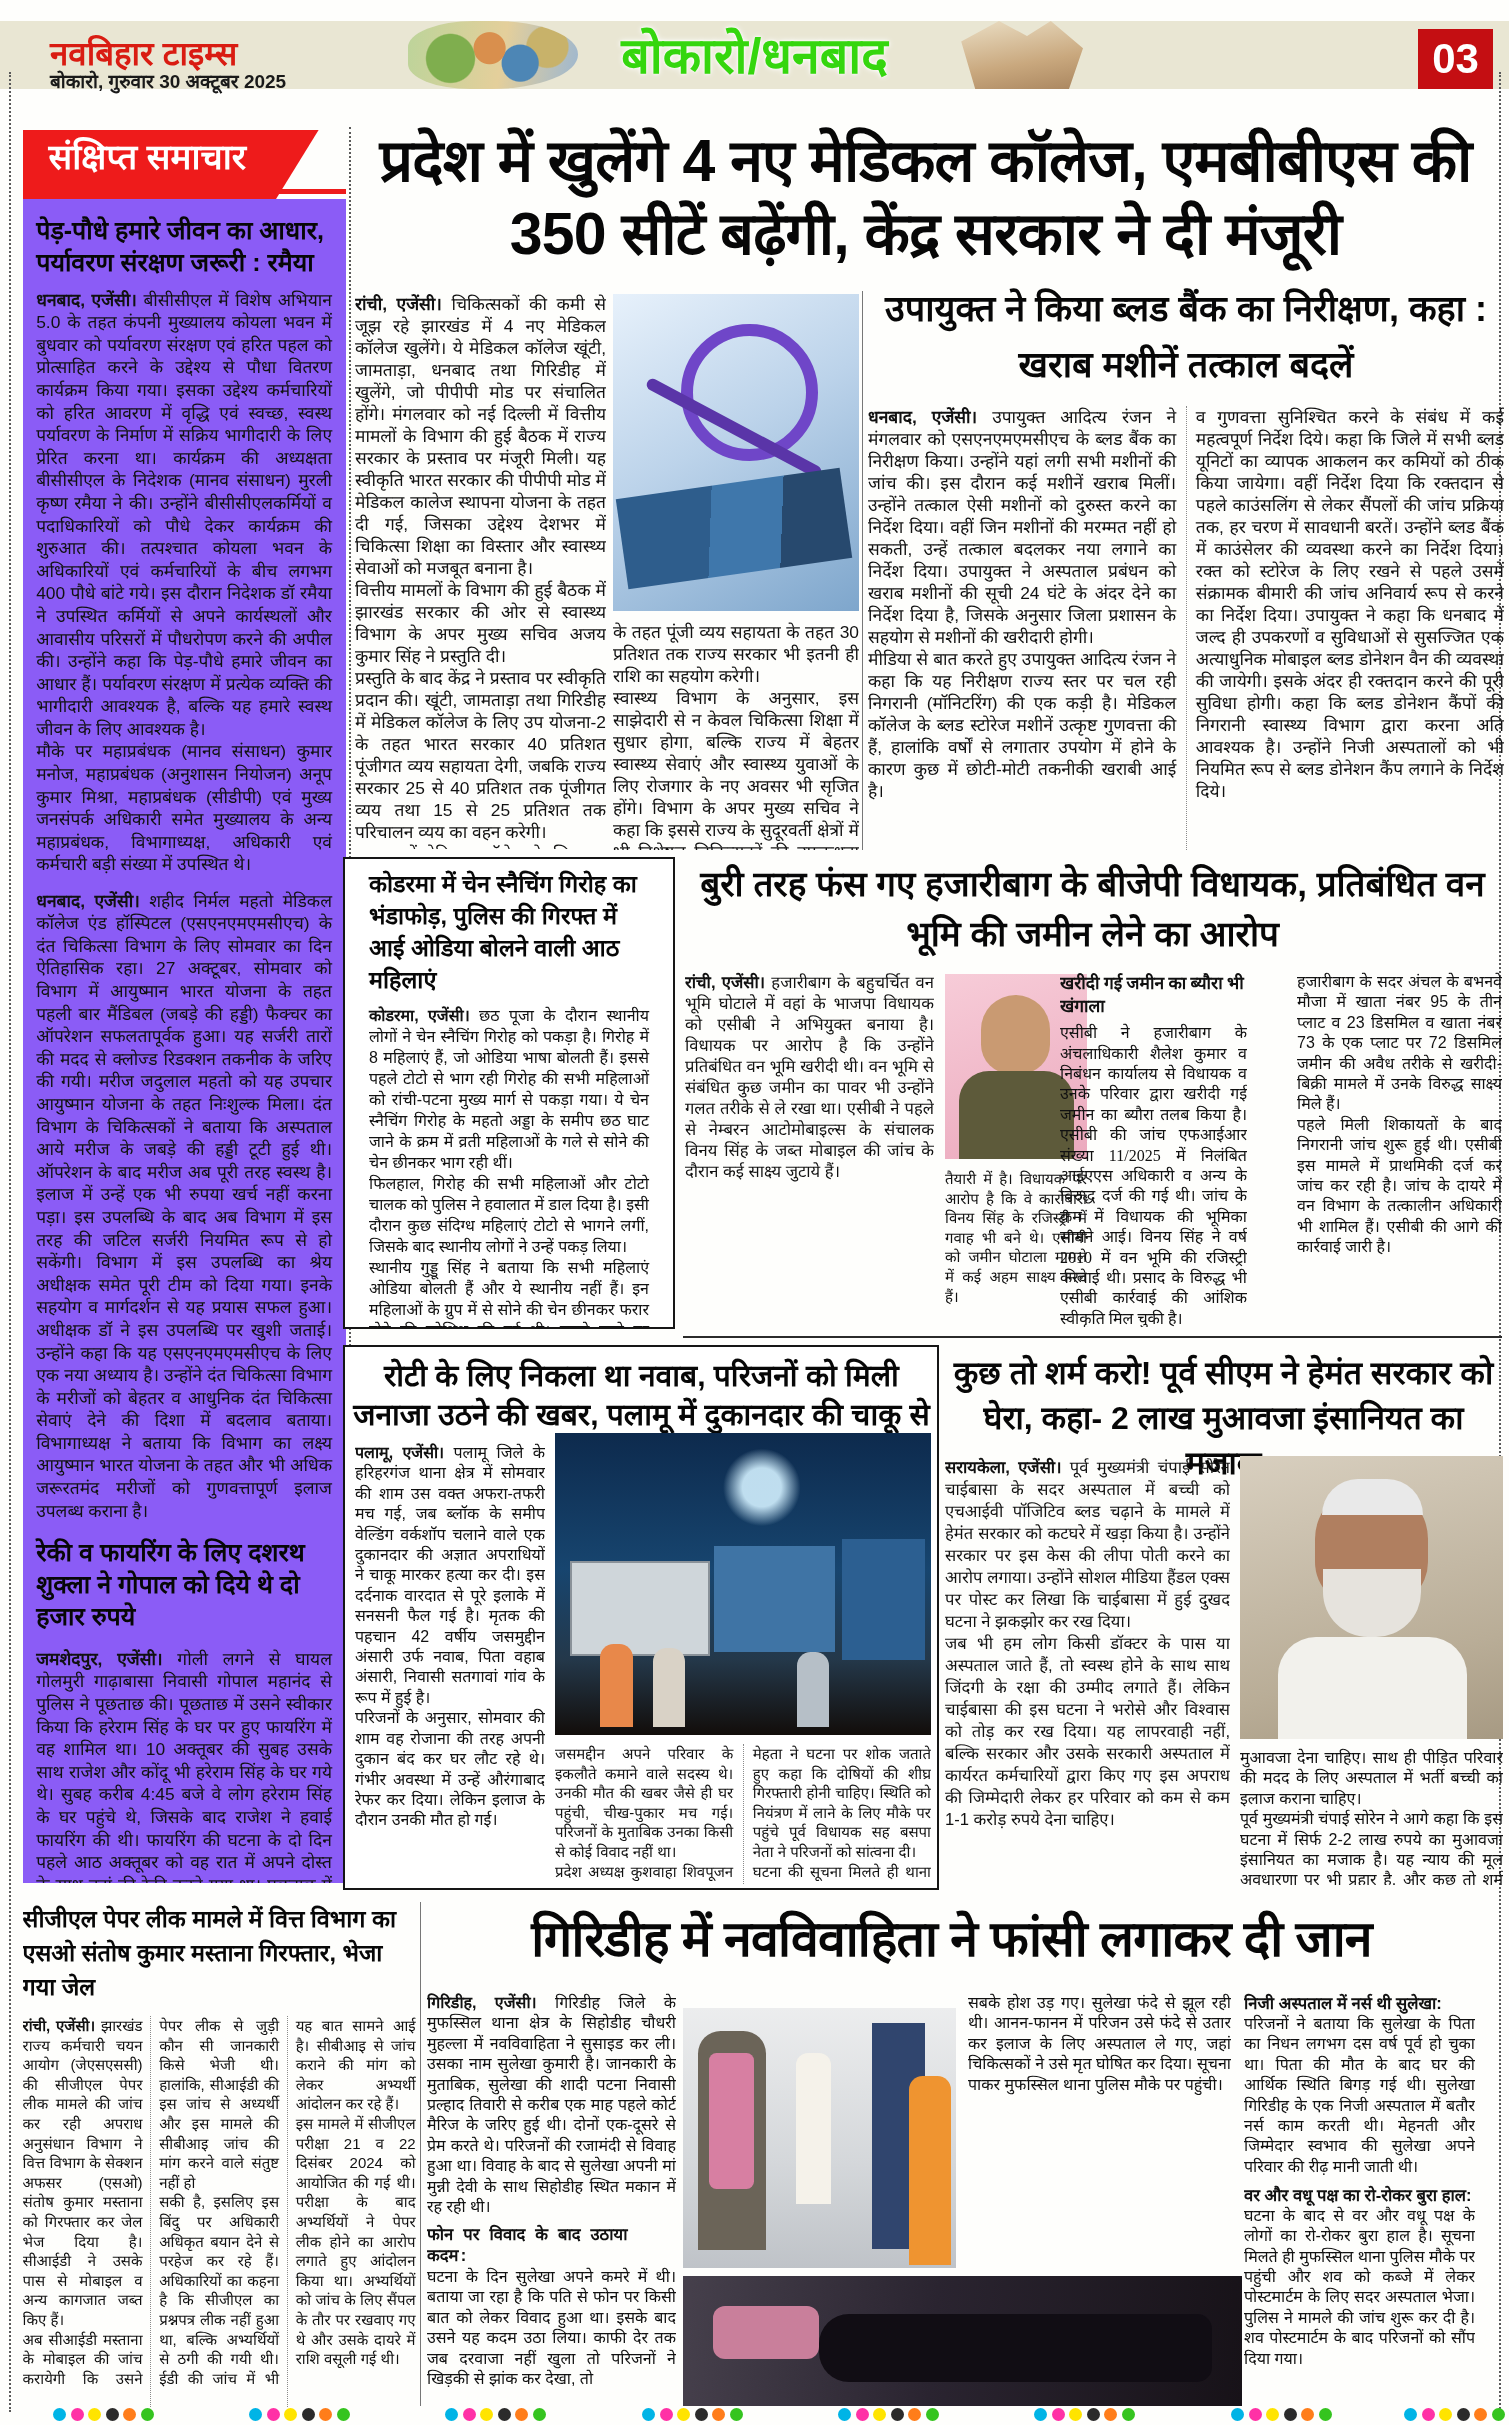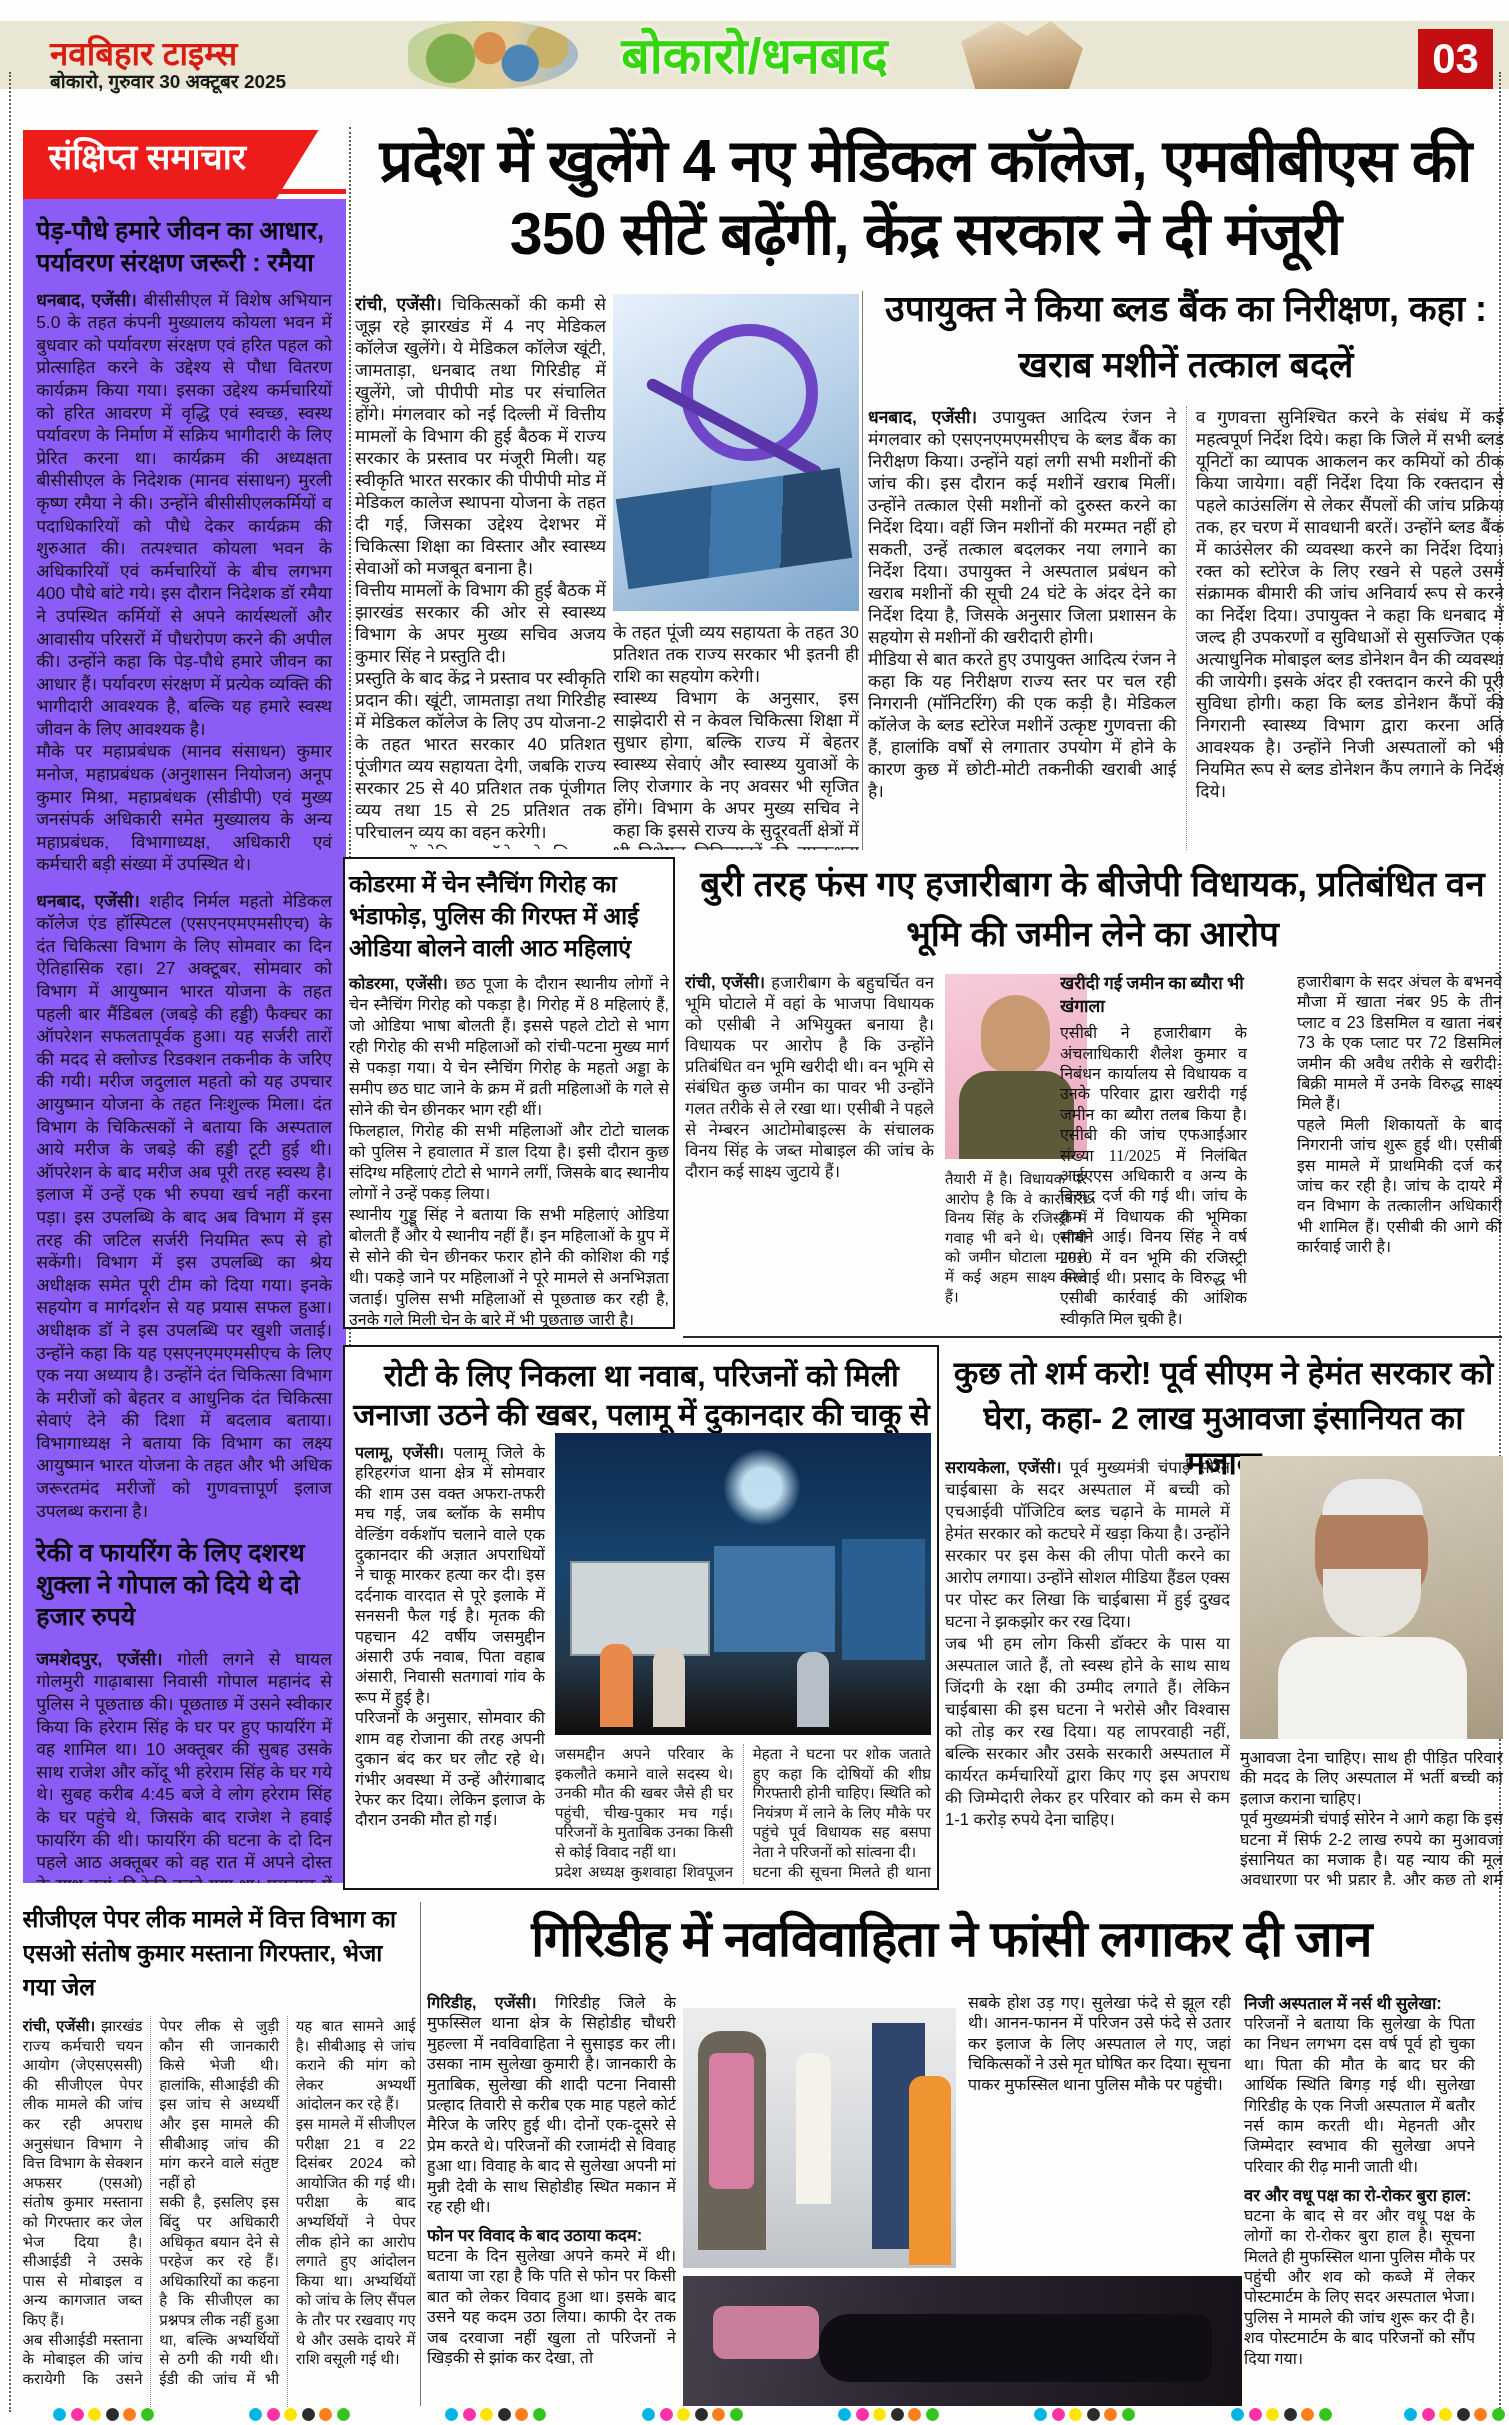--- a/index.html
+++ b/index.html
@@ -82,21 +82,21 @@
 साथ ही चिकित्सा शिक्षा की पहुंच कस्बों और अर्द्ध-शहरी क्षेत्रों तक बढ़ेगी। मंत्रालय ने कहा कि यह स्वीकृति राज्य के स्वास्थ्य ढांचे को सशक्त करेगी।
 इन चारों जिलों में मेडिकल कालेज की स्थापना से एमबीबीएस की 350 सीटें बढ़ेंगी। अभी राज्य में संचालित कालेजों में 100-100 सीटें हैं, वहीं 50 तथा अन्य जिलों में 100-100 सीटों का परचालन होगा।</div>
 
   <div class="abs vline-sol" style="left:862px;top:291px;height:559px;width:0;border-left:0.8px solid #777;"></div>
 
   <div class="abs hl ctr" style="left:868px;top:281px;width:636px;height:115px;font-size:36px;line-height:56px;">उपायुक्त ने किया ब्लड बैंक का निरीक्षण, कहा : खराब मशीनें तत्काल बदलें</div>
   <div class="abs jt clip c2" style="left:868px;top:406px;width:636px;height:444px;font-size:17.4px;line-height:22px;"><span class="dl">धनबाद, एजेंसी।</span> <span>उपायुक्त आदित्य रंजन ने मंगलवार को एसएनएमएमसीएच के ब्लड बैंक का निरीक्षण किया। उन्होंने यहां लगी सभी मशीनों की जांच की। इस दौरान कई मशीनें खराब मिलीं। उन्होंने तत्काल ऐसी मशीनों को दुरुस्त करने का निर्देश दिया। वहीं जिन मशीनों की मरम्मत नहीं हो सकती, उन्हें तत्काल बदलकर नया लगाने का निर्देश दिया। उपायुक्त ने अस्पताल प्रबंधन को खराब मशीनों की सूची 24 घंटे के अंदर देने का निर्देश दिया है, जिसके अनुसार जिला प्रशासन के सहयोग से मशीनों की खरीदारी होगी।
 मीडिया से बात करते हुए उपायुक्त आदित्य रंजन ने कहा कि यह निरीक्षण राज्य स्तर पर चल रही निगरानी (मॉनिटरिंग) की एक कड़ी है। मेडिकल कॉलेज के ब्लड स्टोरेज मशीनें उत्कृष्ट गुणवत्ता की हैं, हालांकि वर्षों से लगातार उपयोग में होने के कारण कुछ में छोटी-मोटी तकनीकी खराबी आई है।
 व गुणवत्ता सुनिश्चित करने के संबंध में कई महत्वपूर्ण निर्देश दिये। कहा कि जिले में सभी ब्लड यूनिटों का व्यापक आकलन कर कमियों को ठीक किया जायेगा। वहीं निर्देश दिया कि रक्तदान से पहले काउंसलिंग से लेकर सैंपलों की जांच प्रक्रिया तक, हर चरण में सावधानी बरतें। उन्होंने ब्लड बैंक में काउंसेलर की व्यवस्था करने का निर्देश दिया। रक्त को स्टोरेज के लिए रखने से पहले उसमें संक्रामक बीमारी की जांच अनिवार्य रूप से करने का निर्देश दिया। उपायुक्त ने कहा कि धनबाद में जल्द ही उपकरणों व सुविधाओं से सुसज्जित एक अत्याधुनिक मोबाइल ब्लड डोनेशन वैन की व्यवस्था की जायेगी। इसके अंदर ही रक्तदान करने की पूरी सुविधा होगी। कहा कि ब्लड डोनेशन कैंपों की निगरानी स्वास्थ्य विभाग द्वारा करना अति आवश्यक है। उन्होंने निजी अस्पतालों को भी नियमित रूप से ब्लड डोनेशन कैंप लगाने के निर्देश दिये।</span></div>
 
-  <div class="abs box clip" style="left:343px;top:857px;width:332px;height:472px;padding:9px 4px;background:#fff;">
+  <div class="abs box clip" style="left:343px;top:857px;width:332px;height:472px;padding:9px 24px;background:#fff;">
     <div class="hl" style="font-size:23.4px;line-height:32px;margin-bottom:9px;">कोडरमा में चेन स्नैचिंग गिरोह का भंडाफोड़, पुलिस की गिरफ्त में आई ओडिया बोलने वाली आठ महिलाएं</div>
     <div class="jt" style="font-size:16px;line-height:21px;"><span class="dl">कोडरमा, एजेंसी।</span> <span>छठ पूजा के दौरान स्थानीय लोगों ने चेन स्नैचिंग गिरोह को पकड़ा है। गिरोह में 8 महिलाएं हैं, जो ओडिया भाषा बोलती हैं। इससे पहले टोटो से भाग रही गिरोह की सभी महिलाओं को रांची-पटना मुख्य मार्ग से पकड़ा गया। ये चेन स्नैचिंग गिरोह के महतो अड्डा के समीप छठ घाट जाने के क्रम में व्रती महिलाओं के गले से सोने की चेन छीनकर भाग रही थीं।
 फिलहाल, गिरोह की सभी महिलाओं और टोटो चालक को पुलिस ने हवालात में डाल दिया है। इसी दौरान कुछ संदिग्ध महिलाएं टोटो से भागने लगीं, जिसके बाद स्थानीय लोगों ने उन्हें पकड़ लिया।
 स्थानीय गुड्डू सिंह ने बताया कि सभी महिलाएं ओडिया बोलती हैं और ये स्थानीय नहीं हैं। इन महिलाओं के ग्रुप में से सोने की चेन छीनकर फरार होने की कोशिश की गई थी। पकड़े जाने पर महिलाओं ने पूरे मामले से अनभिज्ञता जताई। पुलिस सभी महिलाओं से पूछताछ कर रही है, उनके गले मिली चेन के बारे में भी पूछताछ जारी है।</span></div>
   </div>
 
   <div class="abs hl ctr" style="left:683px;top:859px;width:819px;height:103px;font-size:35px;line-height:50px;">बुरी तरह फंस गए हजारीबाग के बीजेपी विधायक, प्रतिबंधित वन भूमि की जमीन लेने का आरोप</div>
   <div class="abs jt clip" style="left:685px;top:972px;width:249px;height:353px;font-size:16.6px;line-height:21px;"><span class="dl">रांची, एजेंसी।</span> <span>हजारीबाग के बहुचर्चित वन भूमि घोटाले में वहां के भाजपा विधायक को एसीबी ने अभियुक्त बनाया है। विधायक पर आरोप है कि उन्होंने प्रतिबंधित वन भूमि खरीदी थी। वन भूमि से संबंधित कुछ जमीन का पावर भी उन्होंने गलत तरीके से ले रखा था। एसीबी ने पहले से नेम्बरन आटोमोबाइल्स के संचालक विनय सिंह के जब्त मोबाइल की जांच के दौरान कई साक्ष्य जुटाये हैं।</span></div>
   <div class="abs ph" style="left:945px;top:974px;width:142px;height:185px;background:linear-gradient(160deg,#f7ccd8,#eba9bd);">
     <div style="position:absolute;left:36px;top:21px;width:69px;height:79px;background:#c99a72;border-radius:35px 35px 30px 30px;"></div>
@@ -144,21 +144,21 @@
   <div class="abs hl clip" style="left:22.6px;top:1902px;width:381px;height:106px;font-size:23.4px;line-height:34px;">सीजीएल पेपर लीक मामले में वित्त विभाग का एसओ संतोष कुमार मस्ताना गिरफ्तार, भेजा गया जेल</div>
   <div class="abs jt clip c3" style="left:22.6px;top:2016px;width:393px;height:391px;font-size:15px;line-height:19.6px;"><span class="dl">रांची, एजेंसी।</span> <span>झारखंड राज्य कर्मचारी चयन आयोग (जेएसएससी) की सीजीएल पेपर लीक मामले की जांच कर रही अपराध अनुसंधान विभाग ने वित्त विभाग के सेक्शन अफसर (एसओ) संतोष कुमार मस्ताना को गिरफ्तार कर जेल भेज दिया है। सीआईडी ने उसके पास से मोबाइल व अन्य कागजात जब्त किए हैं।
 अब सीआईडी मस्ताना के मोबाइल की जांच करायेगी कि उसने पेपर लीक से जुड़ी कौन सी जानकारी किसे भेजी थी। हालांकि, सीआईडी की इस जांच से अध्यर्थी और इस मामले की सीबीआइ जांच की मांग करने वाले संतुष्ट नहीं हो
 सकी है, इसलिए इस बिंदु पर अधिकारी अधिकृत बयान देने से परहेज कर रहे हैं। अधिकारियों का कहना है कि सीजीएल का प्रश्नपत्र लीक नहीं हुआ था, बल्कि अभ्यर्थियों से ठगी की गयी थी। ईडी की जांच में भी यह बात सामने आई है। सीबीआइ से जांच कराने की मांग को लेकर अभ्यर्थी आंदोलन कर रहे हैं।
 इस मामले में सीजीएल परीक्षा 21 व 22 दिसंबर 2024 को आयोजित की गई थी। परीक्षा के बाद अभ्यर्थियों ने पेपर लीक होने का आरोप लगाते हुए आंदोलन किया था। अभ्यर्थियों को जांच के लिए सैंपल के तौर पर रखवाए गए थे और उसके दायरे में राशि वसूली गई थी।</span></div>
   <div class="abs vline-sol" style="left:420px;top:1902px;height:504px;width:0;border-left:0.8px solid #777;"></div>
 
   <div class="abs hl ctr" style="left:427px;top:1904px;width:1049px;height:72px;font-size:50px;line-height:71px;letter-spacing:-0.8px;">गिरिडीह में नवविवाहिता ने फांसी लगाकर दी जान</div>
   <div class="abs clip" style="left:427px;top:1993px;width:249px;height:414px;">
     <div class="jt" style="font-size:16px;line-height:20.4px;"><span class="dl">गिरिडीह, एजेंसी।</span> <span>गिरिडीह जिले के मुफस्सिल थाना क्षेत्र के सिहोडीह चौधरी मुहल्ला में नवविवाहिता ने सुसाइड कर ली। उसका नाम सुलेखा कुमारी है। जानकारी के मुताबिक, सुलेखा की शादी पटना निवासी प्रल्हाद तिवारी से करीब एक माह पहले कोर्ट मैरिज के जरिए हुई थी। दोनों एक-दूसरे से प्रेम करते थे। परिजनों की रजामंदी से विवाह हुआ था। विवाह के बाद से सुलेखा अपनी मां मुन्नी देवी के साथ सिहोडीह स्थित मकान में रह रही थी।</span></div>
-    <div class="subhead" style="font-size:16.6px;line-height:21px;margin-top:7.5px;">फोन पर विवाद के बाद उठाया कदम:</div>
+    <div class="subhead" style="font-size:16.6px;line-height:21px;margin-top:7.5px;font-family:Liberation Mono, monospace;">फोन पर विवाद के बाद उठाया कदम:</div>
     <div class="jt" style="font-size:16px;line-height:20.4px;">घटना के दिन सुलेखा अपने कमरे में थी। बताया जा रहा है कि पति से फोन पर किसी बात को लेकर विवाद हुआ था। इसके बाद उसने यह कदम उठा लिया। काफी देर तक जब दरवाजा नहीं खुला तो परिजनों ने खिड़की से झांक कर देखा, तो</div>
   </div>
   <div class="abs ph" style="left:683px;top:2008px;width:273px;height:260px;background:linear-gradient(180deg,#ecedee 0%,#d4d7da 60%,#bfc3c8 100%);">
     <div style="position:absolute;left:189px;top:15px;width:53px;height:226px;background:#30456e;"></div>
     <div style="position:absolute;left:15px;top:22.6px;width:68px;height:219px;background:#6b6458;border-radius:22.6px 22.6px 0 0;"></div>
     <div style="position:absolute;left:26px;top:45px;width:45px;height:136px;background:#d77fa2;border-radius:7.5px;"></div>
     <div style="position:absolute;left:113px;top:45px;width:35px;height:151px;background:#f5f2ea;border-radius:12px 12px 0 0;"></div>
     <div style="position:absolute;left:226px;top:68px;width:42px;height:189px;background:#ef9430;border-radius:13.6px 13.6px 0 0;"></div>
   </div>
   <div class="abs jt clip" style="left:968px;top:1993px;width:263px;height:272px;font-size:16px;line-height:20.4px;">सबके होश उड़ गए। सुलेखा फंदे से झूल रही थी। आनन-फानन में परिजन उसे फंदे से उतार कर इलाज के लिए अस्पताल ले गए, जहां चिकित्सकों ने उसे मृत घोषित कर दिया। सूचना पाकर मुफस्सिल थाना पुलिस मौके पर पहुंची।</div>

